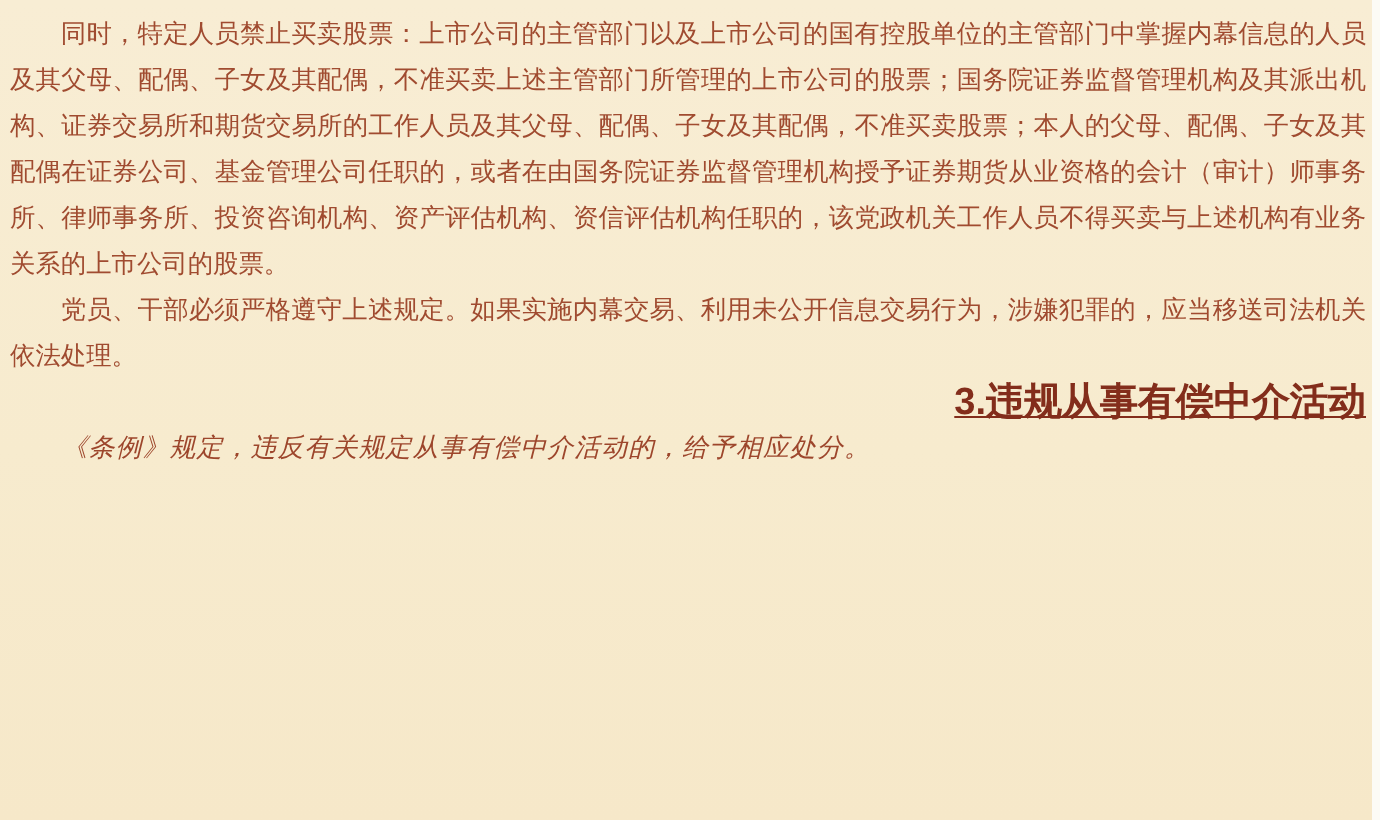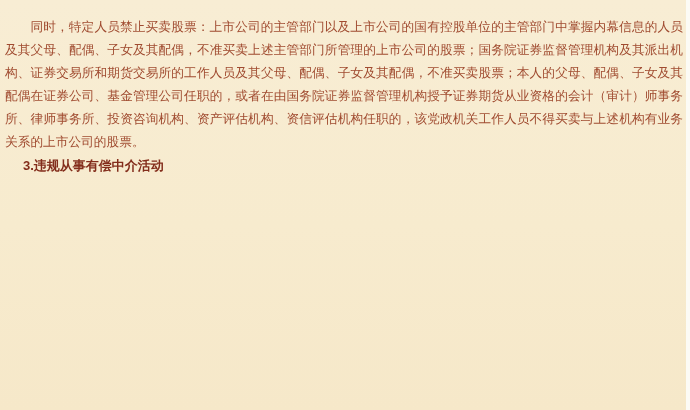--- a/index.html
+++ b/index.html
@@ -18,60 +18,63 @@
     position: absolute;
     top: 0;
     right: 0;
     width: 4px;
     height: 100%;
     background: #fcfbf5;
   }
   .content {
     position: absolute;
     left: 5px;
-    top: 16px;
+    top: 6px;
     width: 678px;
     color: #a04b30;
     font-size: 12.7px;
     line-height: 23px;
     text-align: justify;
     text-justify: inter-ideograph;
     letter-spacing: 0;
   }
   .content p, .content h3 {
     margin: 0;
     padding: 0;
   }
   .para {
     text-indent: 2em;
   }
   .p2 { margin-top: 25px; }
   .heading {
     margin-top: 22px;
     text-indent: 18px;
-    font-size: 13px;
+    font-size: 19px;
     font-weight: bold;
     color: #832d1b;
     line-height: 23px;
-    text-align: left;
+    text-align: right;
+    text-decoration: underline;
   }
   .quote {
     margin-top: 12.5px;
     text-indent: 2em;
     font-family: "DejaVu Serif", serif;
     font-style: italic;
     font-size: 12.9px;
     color: #9d462c;
     letter-spacing: 0.6px;
     text-align: left;
   }
   .p4 { margin-top: 18.5px; }
 </style>
 </head>
 <body>
 
 <div class="page">
   <div class="content">
     <p class="para p1">同时，特定人员禁止买卖股票：上市公司的主管部门以及上市公司的国有控股单位的主管部门中掌握内幕信息的人员及其父母、配偶、子女及其配偶，不准买卖上述主管部门所管理的上市公司的股票；国务院证券监督管理机构及其派出机构、证券交易所和期货交易所的工作人员及其父母、配偶、子女及其配偶，不准买卖股票；本人的父母、配偶、子女及其配偶在证券公司、基金管理公司任职的，或者在由国务院证券监督管理机构授予证券期货从业资格的会计（审计）师事务所、律师事务所、投资咨询机构、资产评估机构、资信评估机构任职的，该党政机关工作人员不得买卖与上述机构有业务关系的上市公司的股票。</p>
+    <p class="para p2">党员、干部必须严格遵守上述规定。如果实施内幕交易、利用未公开信息交易行为，涉嫌犯罪的，应当移送司法机关依法处理。</p>
     <h3 class="heading">3.违规从事有偿中介活动</h3>
+    <p class="quote">《条例》规定，违反有关规定从事有偿中介活动的，给予相应处分。</p>
   </div>
   <div class="edge-strip"></div>
 </div>
 
 </body></html>

